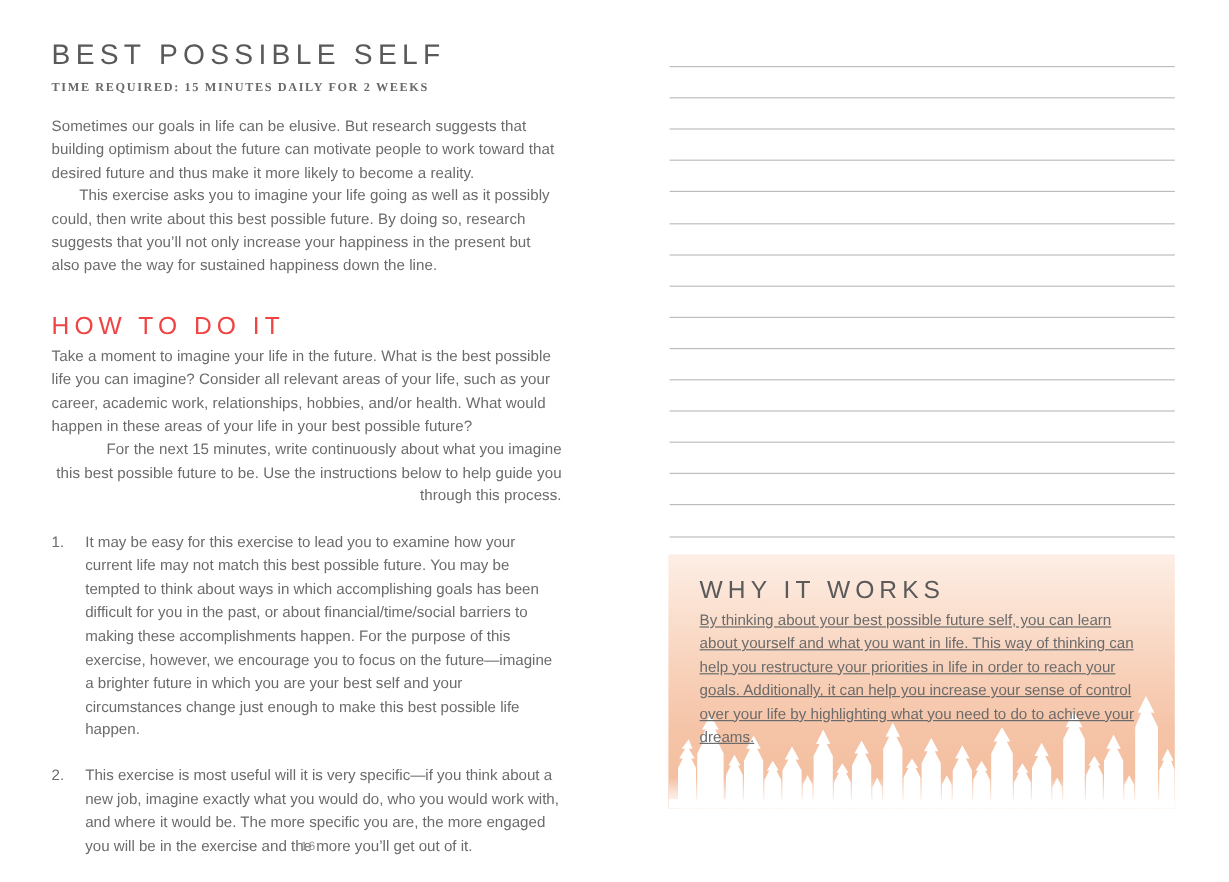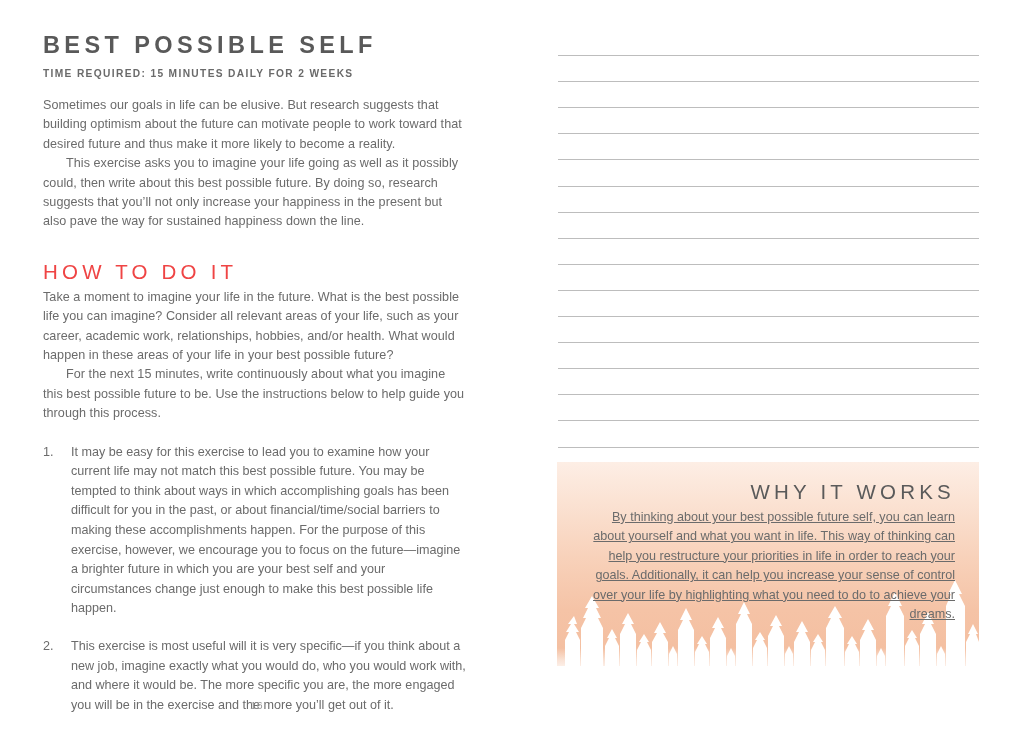--- a/index.html
+++ b/index.html
@@ -25,46 +25,46 @@
     position: absolute;
     left: 0; top: 0;
     width: 512px;
     height: 735px;
   }
   .page-right {
     position: absolute;
     left: 512px; top: 0;
     width: 512px;
     height: 735px;
-    text-align: right;
   }
 
   .content-left {
     position: absolute;
     left: 43px;
     top: 32px;
     width: 425px;
   }
 
   h1.title {
     font-size: 23.5px;
-    font-weight: 700;
+    font-weight: 400;
     letter-spacing: 4.4px;
     color: #595959;
     line-height: 1.15;
     white-space: nowrap;
   }
 
   .subtitle {
     margin-top: 9px;
     font-size: 10.2px;
     font-weight: 700;
     letter-spacing: 1.35px;
     color: #6a6a6a;
     white-space: nowrap;
+    font-family: Liberation Serif, serif;
   }
 
   p.body {
     font-size: 12.6px;
     line-height: 19.4px;
     color: #6b6b6b;
     font-weight: 400;
     letter-spacing: 0.05px;
   }
 
@@ -74,21 +74,21 @@
   h2.section {
     font-size: 20.5px;
     font-weight: 300;
     letter-spacing: 4.2px;
     color: #ef4444;
     margin-top: 28px;
     margin-bottom: 4px;
     white-space: nowrap;
   }
 
-  .howto .indented { text-indent: 23px; }
+  .howto .indented { text-indent: 23px; text-align: right; }
 
   ol.steps {
     list-style: none;
     margin-top: 19px;
   }
   ol.steps > li {
     position: relative;
     padding-left: 28px;
     margin-bottom: 18px;
     font-size: 12.6px;

